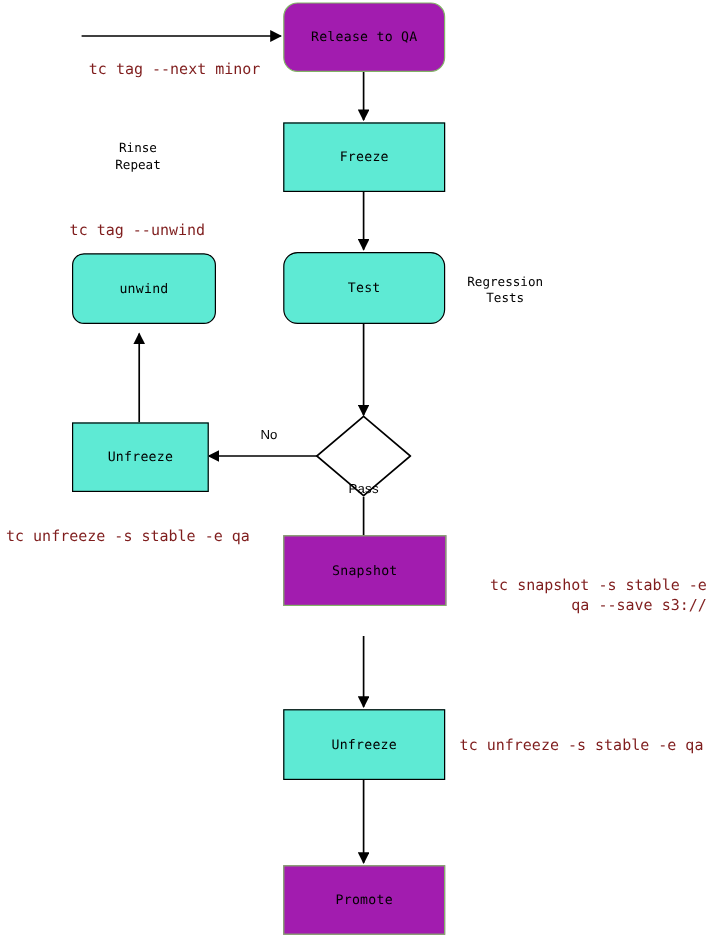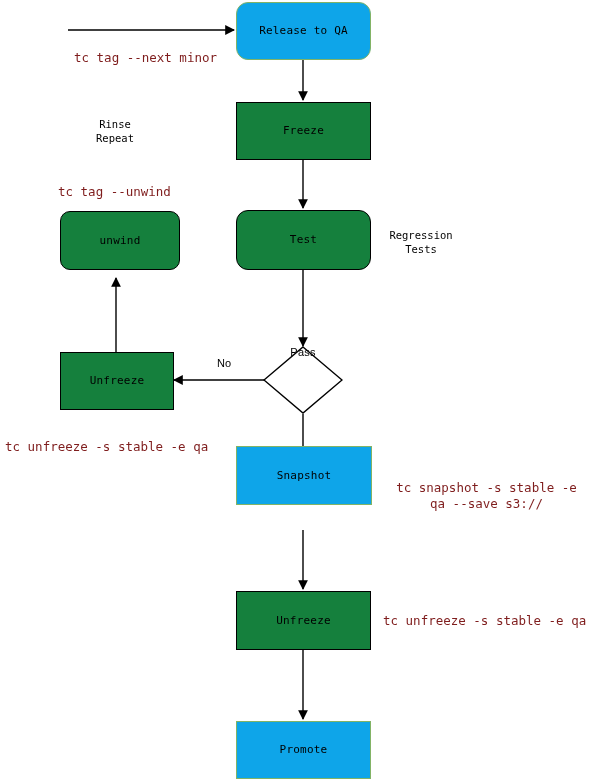--- a/index.html
+++ b/index.html
@@ -30,38 +30,38 @@
     width: 595px;
     height: 781px;
     pointer-events: none;
   }
   .node {
     position: absolute;
     box-sizing: border-box;
     display: flex;
     align-items: center;
     justify-content: center;
-    background: #15803d;
+    background: #5eead4;
     border: 1.4px solid #000000;
     font-size: 11px;
     letter-spacing: 0.2px;
     line-height: 1.2;
     text-align: center;
   }
   .node.green {
-    background: #0ea5e9;
+    background: #a21caf;
     border: 1.4px solid #82b366;
   }
   .node.rounded {
     border-radius: 12px;
   }
   .diamond-wrap {
     position: absolute;
     display: flex;
-    align-items: flex-start;
+    align-items: flex-end;
     justify-content: center;
   }
   .diamond-shape {
     position: absolute;
     left: 0;
     top: 0;
   }
   .diamond-label {
     position: relative;
     z-index: 2;
@@ -71,21 +71,21 @@
   }
   .cmd {
     position: absolute;
     font-family: "DejaVu Sans Mono", "Liberation Mono", monospace;
     font-size: 12.5px;
     line-height: 16px;
     white-space: pre;
     color: #7f1d1d;
   }
   .cmd.centered {
-    text-align: center;
+    text-align: right;
   }
   .note {
     position: absolute;
     font-family: "DejaVu Sans Mono", "Liberation Mono", monospace;
     font-size: 10.5px;
     line-height: 14px;
     text-align: center;
     white-space: pre;
     color: #000000;
   }

